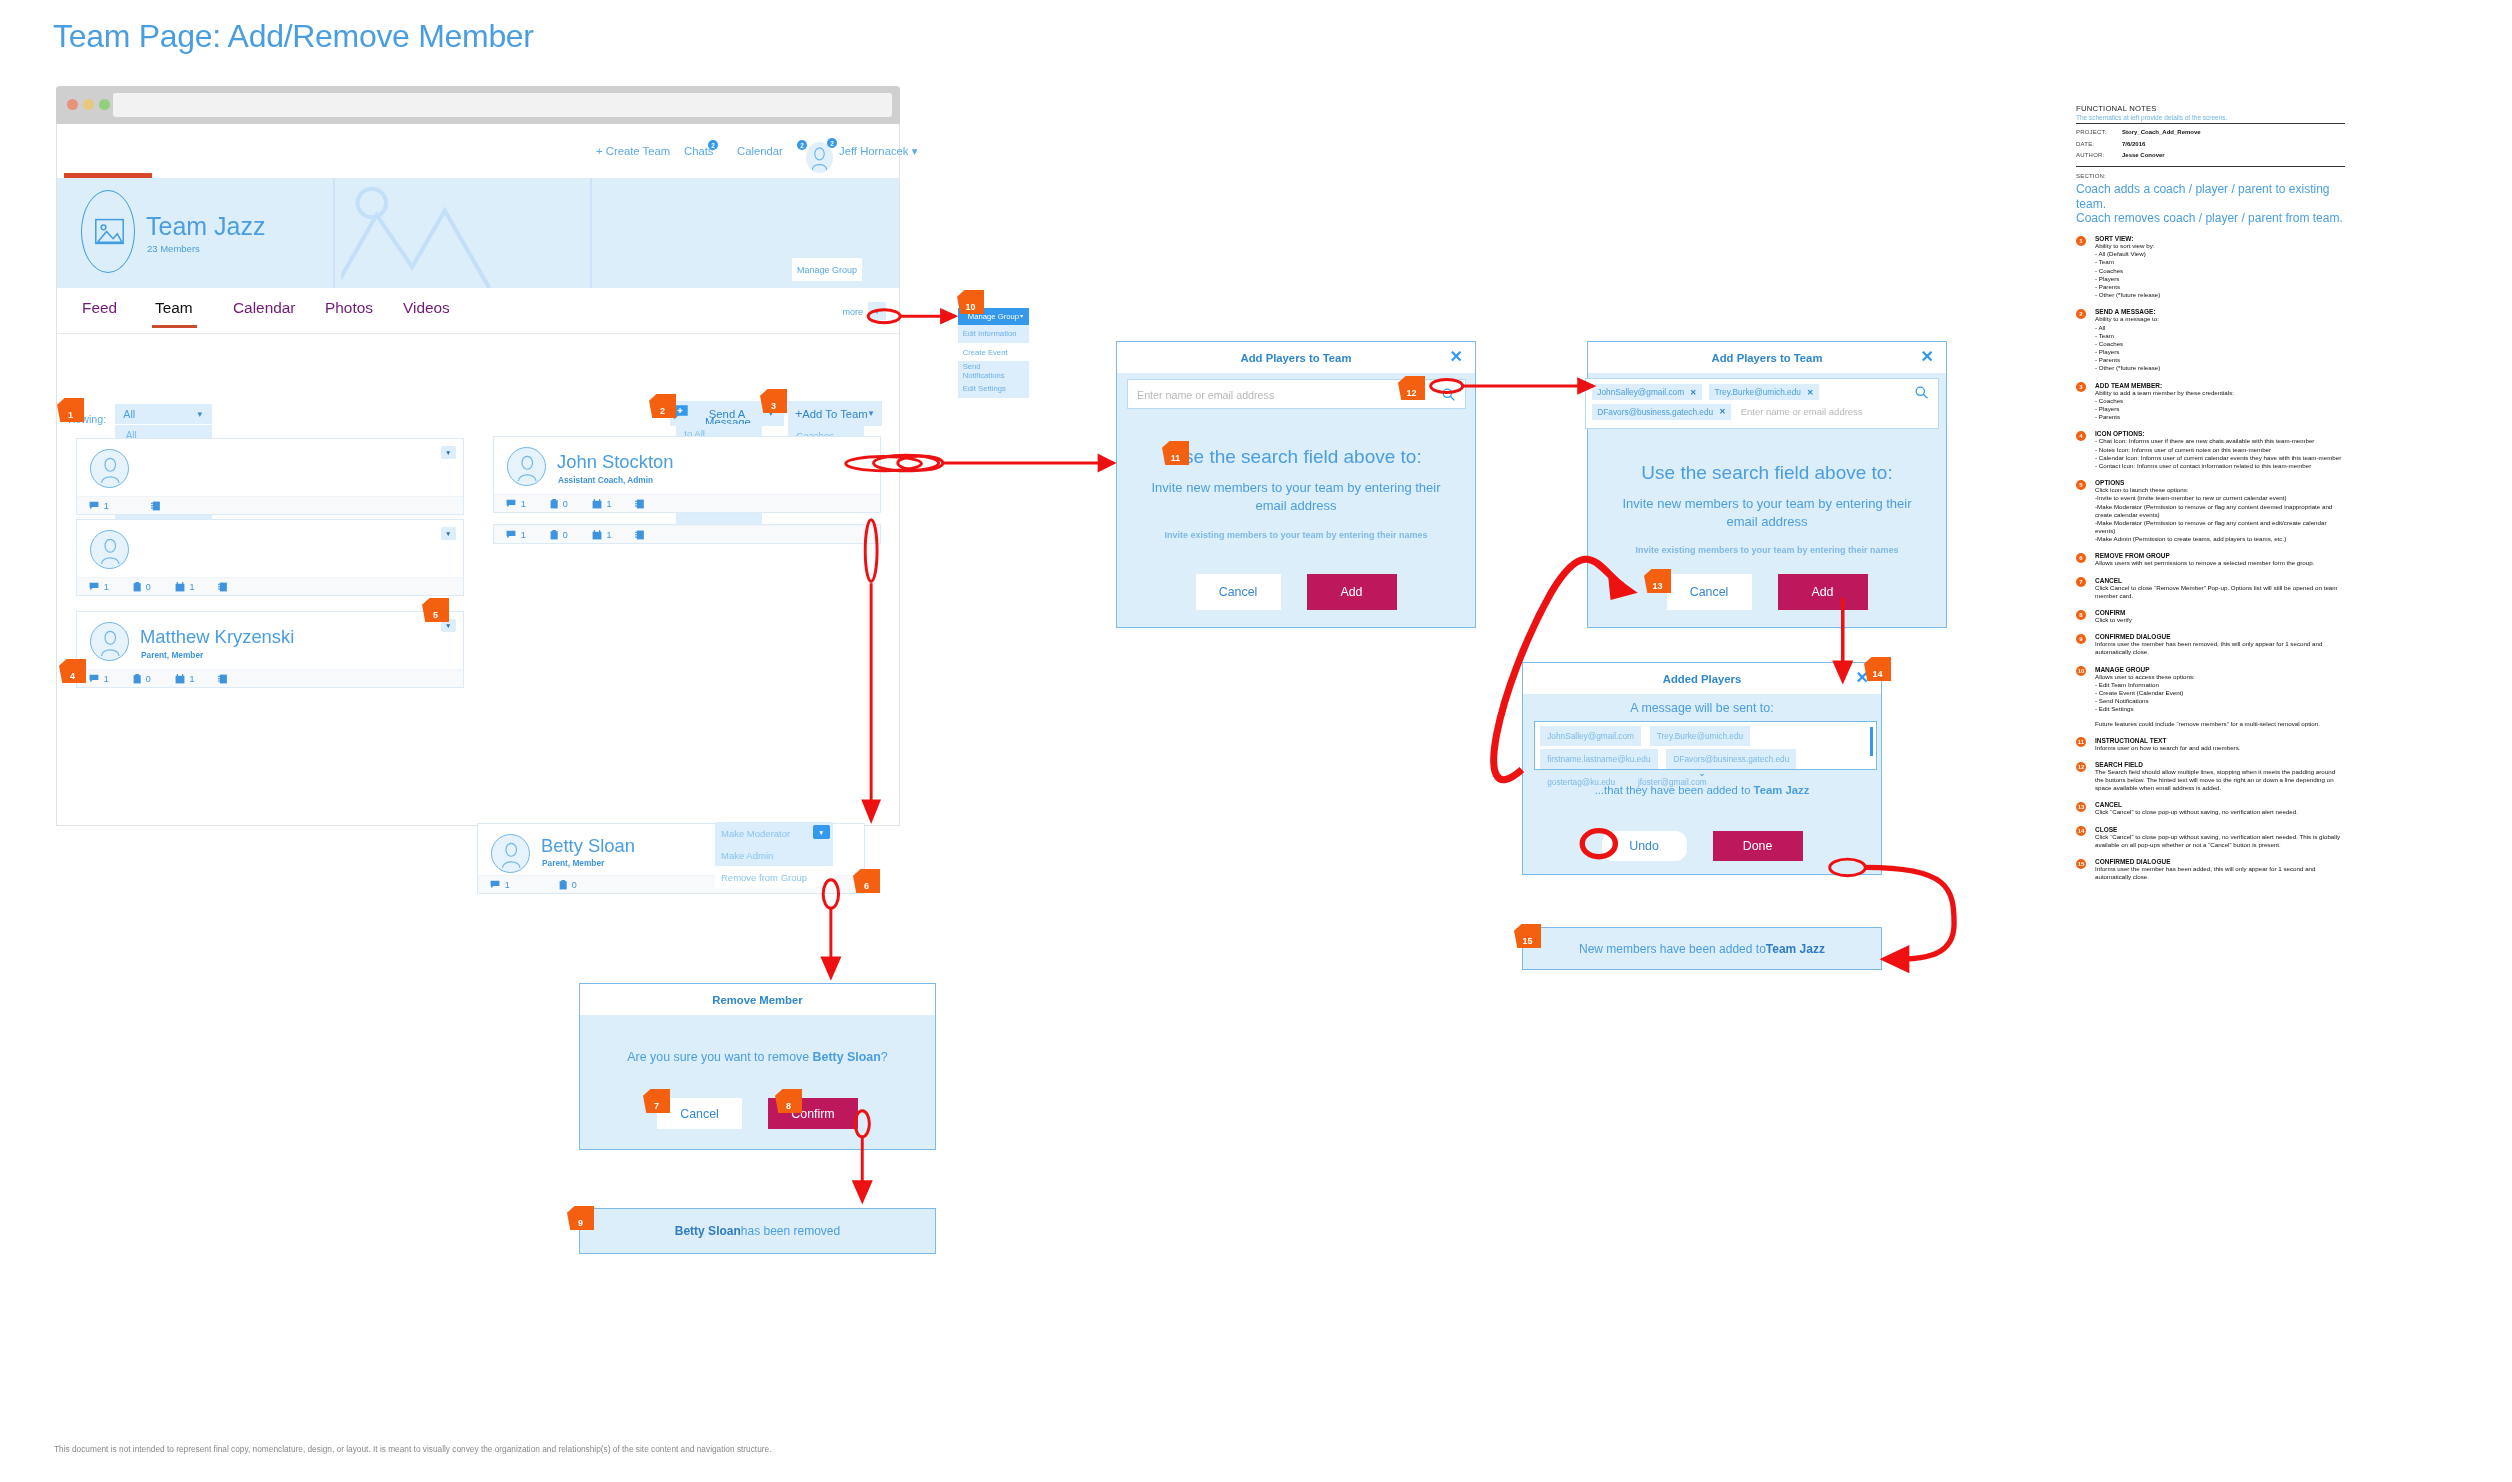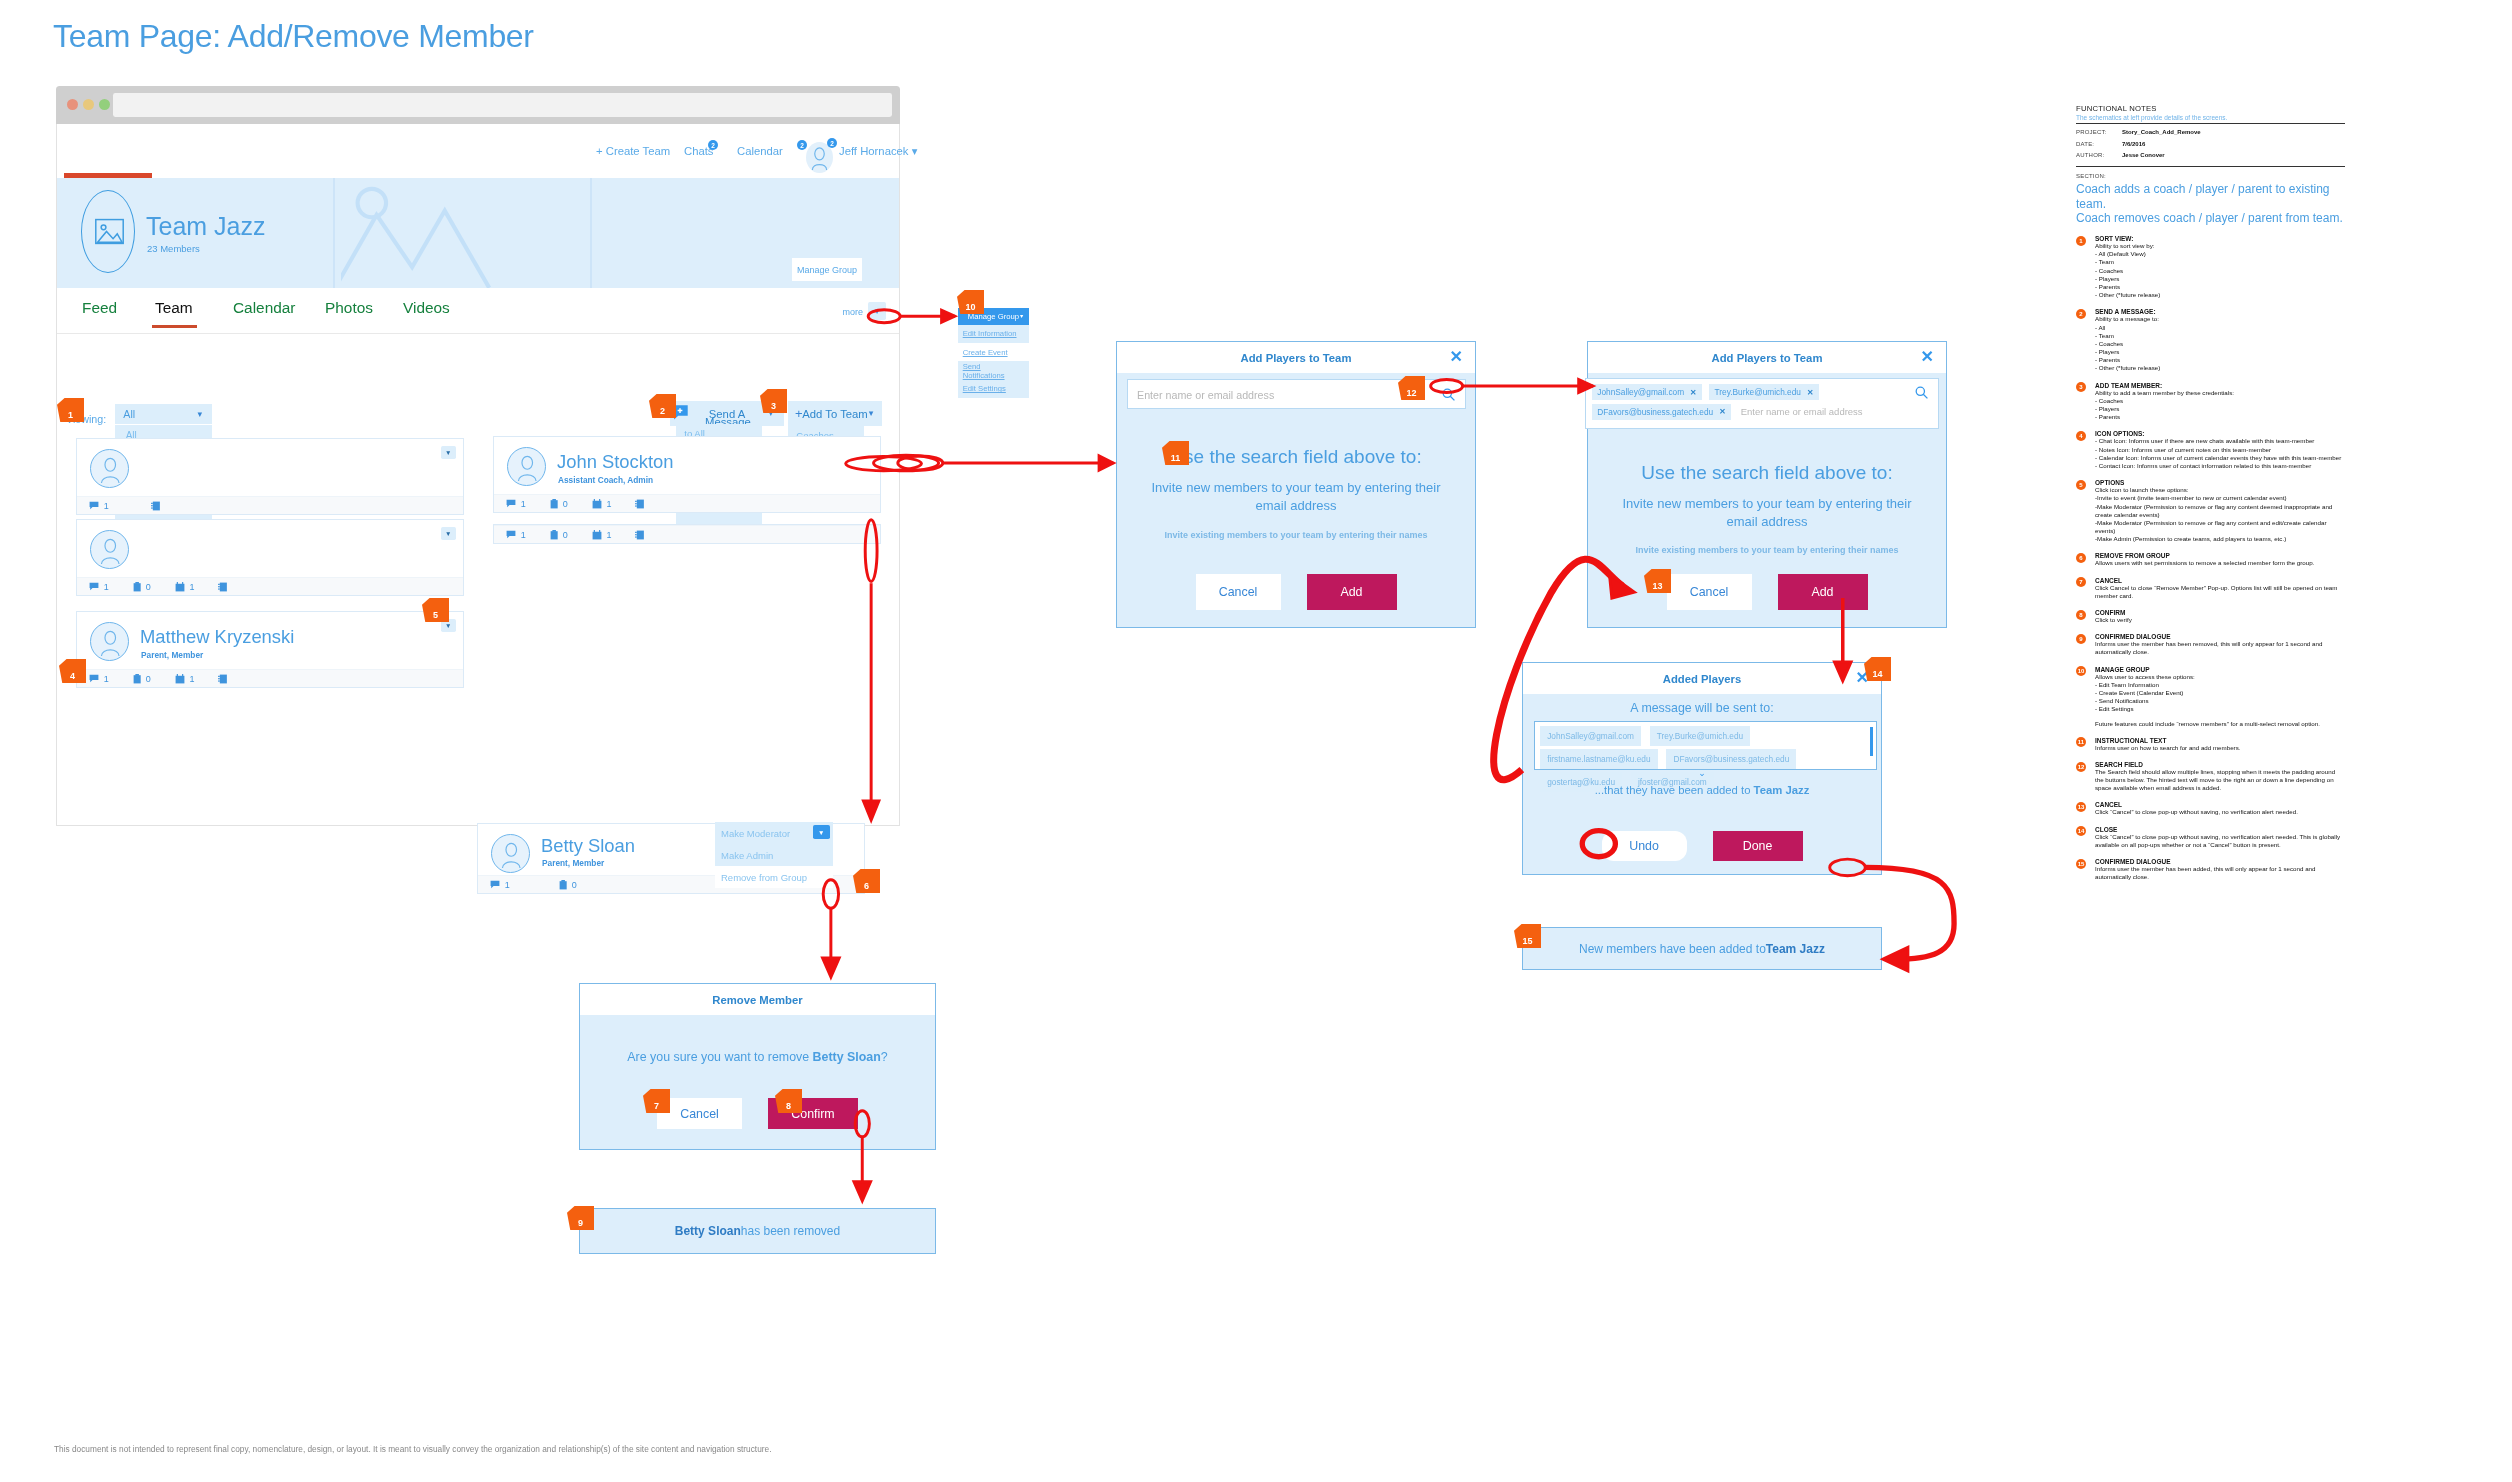--- a/index.html
+++ b/index.html
@@ -89,21 +89,21 @@
     color:#5aaae8; font-size:9px;
   }
   #hero-mountains { position:absolute; left:284px; top:0; }
 
   
   #tabs-row {
     position:absolute; left:0; top:164px; width:100%; height:46px;
     background:#fff; border-bottom:0.6px solid #e9e9e9;
   }
   .tab {
-    position:absolute; top:10.7px; font-size:15.4px; color:#15803d; white-space:nowrap;
+    position:absolute; top:10.7px; font-size:15.4px; color:#701a75; white-space:nowrap;
   }
   .tab.active { font-weight:400; color:#111; }
   .tab-underline { position:absolute; height:3px; background:#cc4b2c; }
   #tab-more {
     position:absolute; right:36px; top:19px; font-size:9px; color:#5aaae8;
   }
   #tab-more-caret {
     position:absolute; right:13px; top:14.2px; width:18px; height:18px;
     background:#dceefb; border-radius:1.8px; display:flex; align-items:center;
     justify-content:center; color:#3498ec; font-size:7.7px;
@@ -276,21 +276,21 @@
 
   
   #manage-group-expanded { position:absolute; left:958px; top:308px; width:71px; }
   #manage-group-expanded .head {
     height:16.6px; background:#3498ec; color:#fff; font-size:7.7px;
     display:flex; align-items:center; justify-content:center; position:relative;
   }
   #manage-group-expanded .head .caret { position:absolute; right:4.7px; font-size:5.3px; }
   #manage-group-expanded .opt {
     height:18.4px; background:#dceefb; color:#6ab0ea; font-size:7.7px;
-    display:flex; align-items:center; padding:0 4.7px;text-decoration:underline;
+    display:flex; align-items:center; padding:0 4.7px;
   }
   #manage-group-expanded .opt.sel { background:#fff; }
 
   
   .marker {
     position:absolute; width:27px; height:24px; background:#f4600f;
     color:#fff; font-size:9px; font-weight:bold;
     display:flex; align-items:flex-end; justify-content:center;
     padding-bottom:1.8px;
     clip-path: polygon(0% 28%, 28% 0%, 100% 0%, 100% 100%, 12% 100%);

